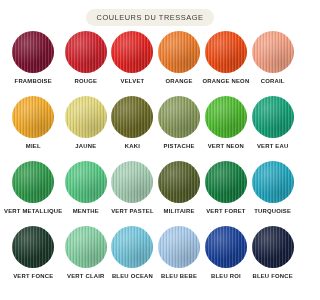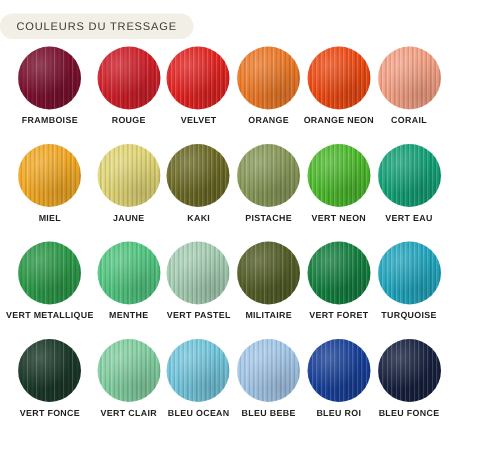--- a/index.html
+++ b/index.html
@@ -18,20 +18,21 @@
     position: relative;
     width: 300px;
     height: 300px;
     background: #ffffff;
     box-sizing: border-box;
   }
 
   
   .title-wrap {
     display: flex;
+    justify-content: center;
     align-items: center;
     padding-top: 9px;
     height: 26px;
     box-sizing: border-box;
   }
   .title-pill {
     background: #f2efe6;
     color: #3c3a35;
     font-size: 7.4px;
     letter-spacing: 0.55px;

